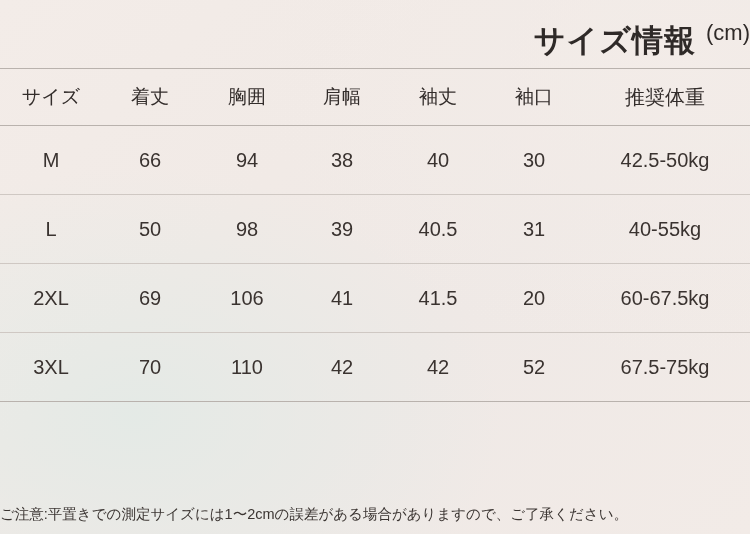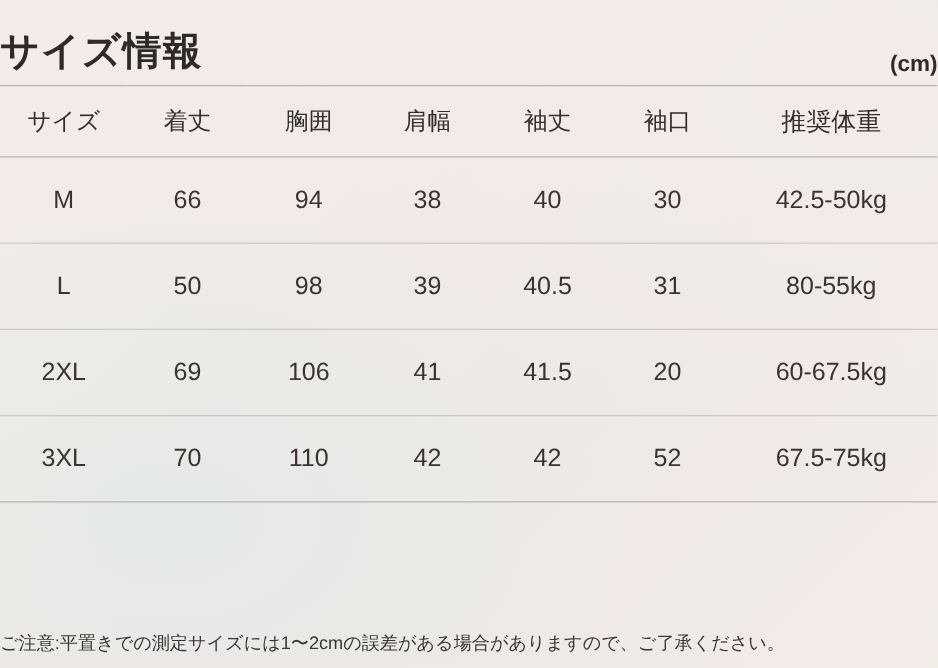--- a/index.html
+++ b/index.html
@@ -21,37 +21,36 @@
     background:
       radial-gradient(ellipse at 18% 78%, rgba(226,234,230,0.85) 0%, rgba(226,234,230,0) 42%),
       radial-gradient(ellipse at 92% 12%, rgba(243,236,232,0.9) 0%, rgba(243,236,232,0) 45%),
       linear-gradient(135deg, #f3ece8 0%, #f1eae6 35%, #efe9e6 60%, #f2ebe7 100%);
     color: #39312f;
   }
   .title-row {
     height: 68px;
     display: flex;
     align-items: flex-end;
-    justify-content: space-between;
+    justify-content: flex-end;
     padding-bottom: 6px;
     box-sizing: border-box;
-    gap: 36px;
   }
   .title-main {
     font-size: 31px;
     font-weight: bold;
     letter-spacing: 1px;
     color: #2f2a28;
   }
   .title-unit {
-    font-size: 18px;
-    font-weight: bold;
+    font-size: 22px;
+    font-weight: normal;
     color: #2f2a28;
     margin-left: 10px;
-    margin-bottom: 0;
+    margin-bottom: 16px;
   }
   table.size-table {
     width: 750px;
     border-collapse: collapse;
     table-layout: fixed;
   }
   table.size-table th,
   table.size-table td {
     text-align: center;
     vertical-align: middle;
@@ -142,21 +141,21 @@
         <td>30</td>
         <td class="weight">42.5-50kg</td>
       </tr>
       <tr>
         <td>L</td>
         <td>50</td>
         <td>98</td>
         <td>39</td>
         <td>40.5</td>
         <td>31</td>
-        <td class="weight">80-55kg</td>
+        <td class="weight">40-55kg</td>
       </tr>
       <tr>
         <td>2XL</td>
         <td>69</td>
         <td>106</td>
         <td>41</td>
         <td>41.5</td>
         <td>20</td>
         <td class="weight">60-67.5kg</td>
       </tr>

